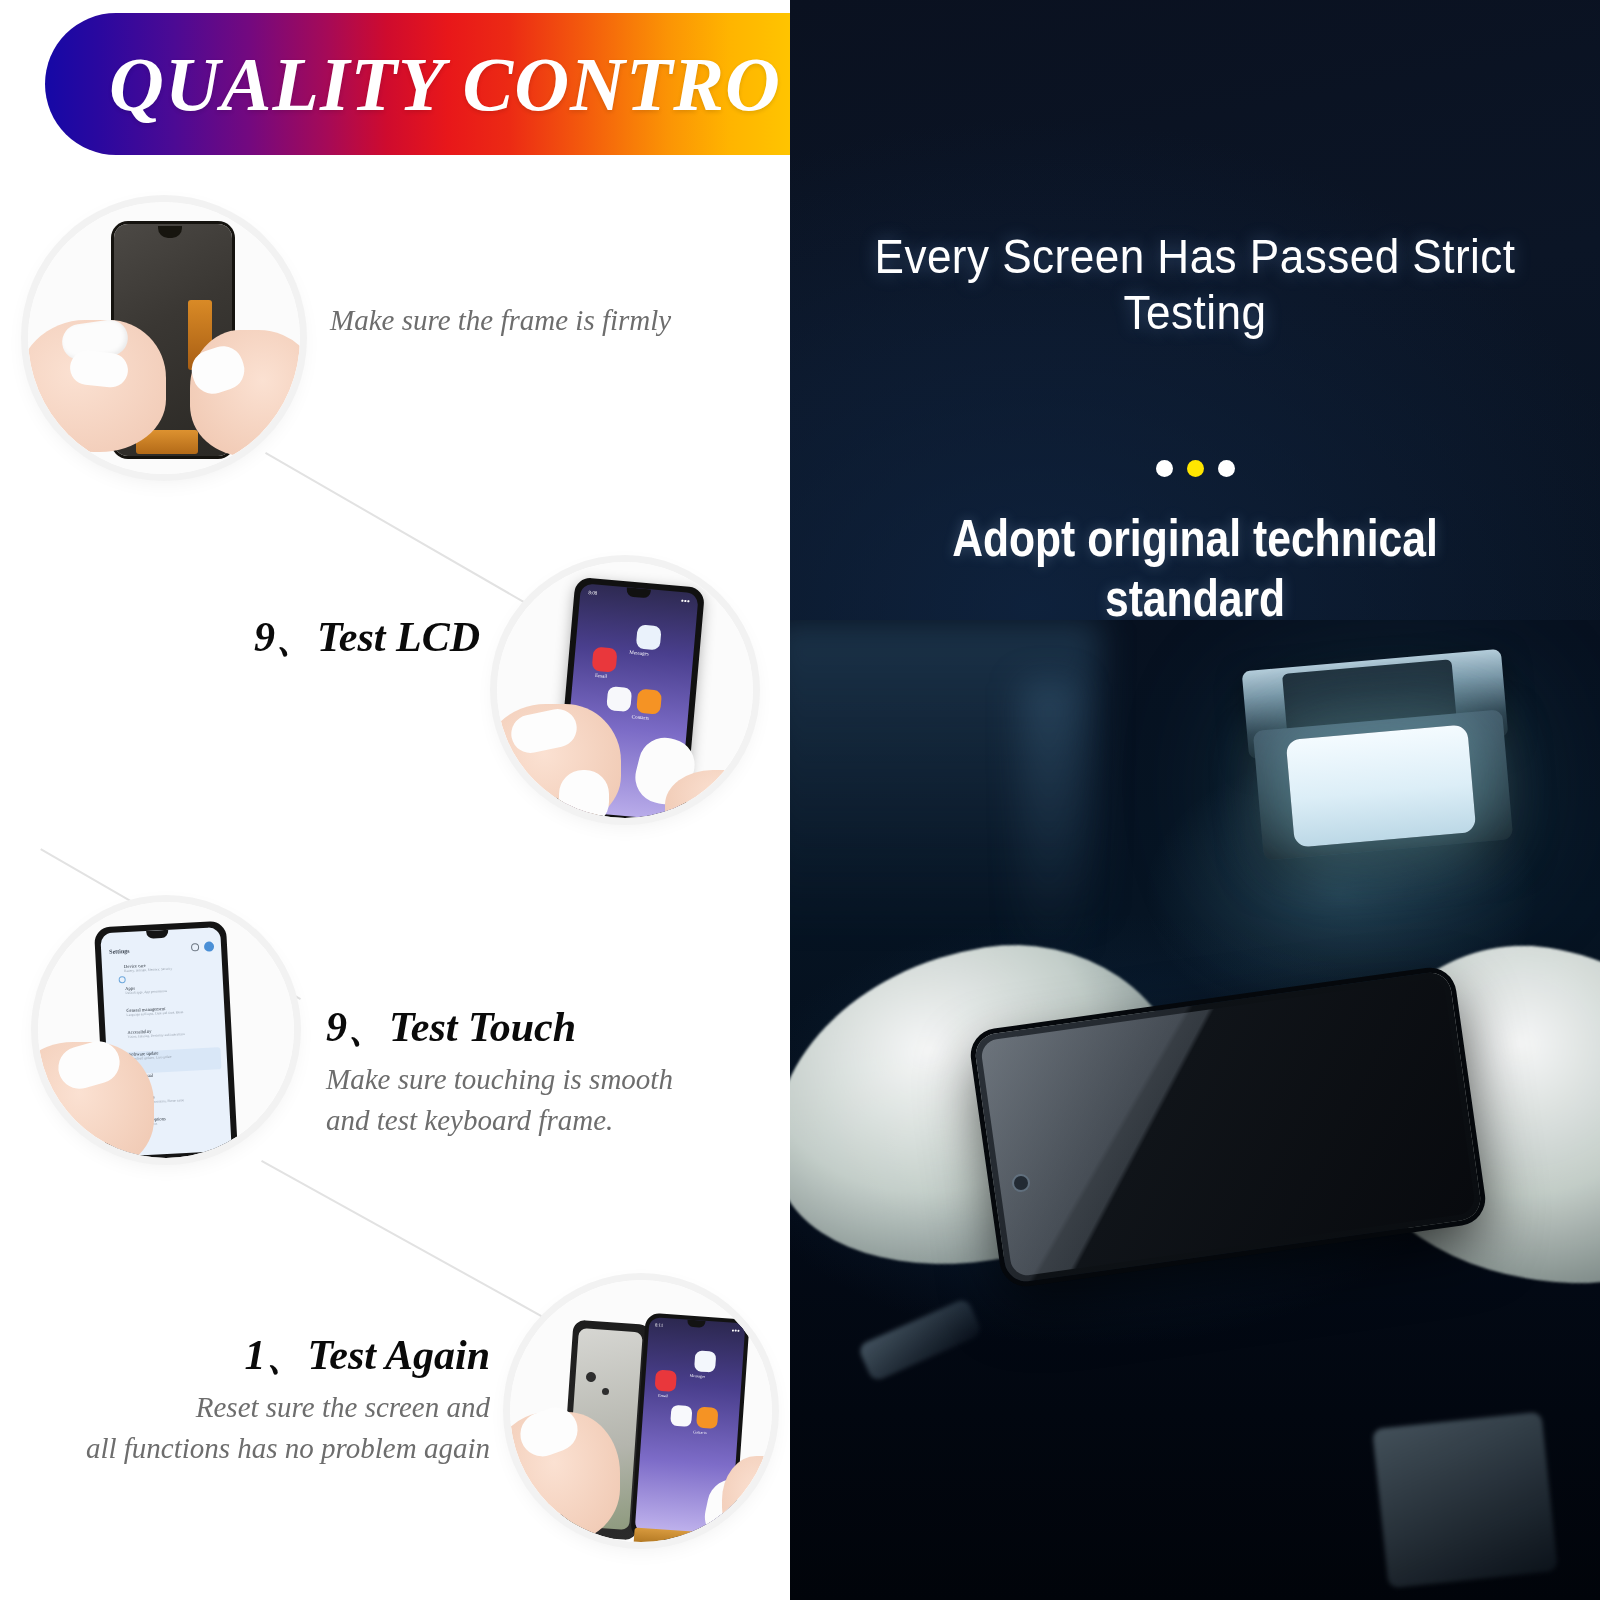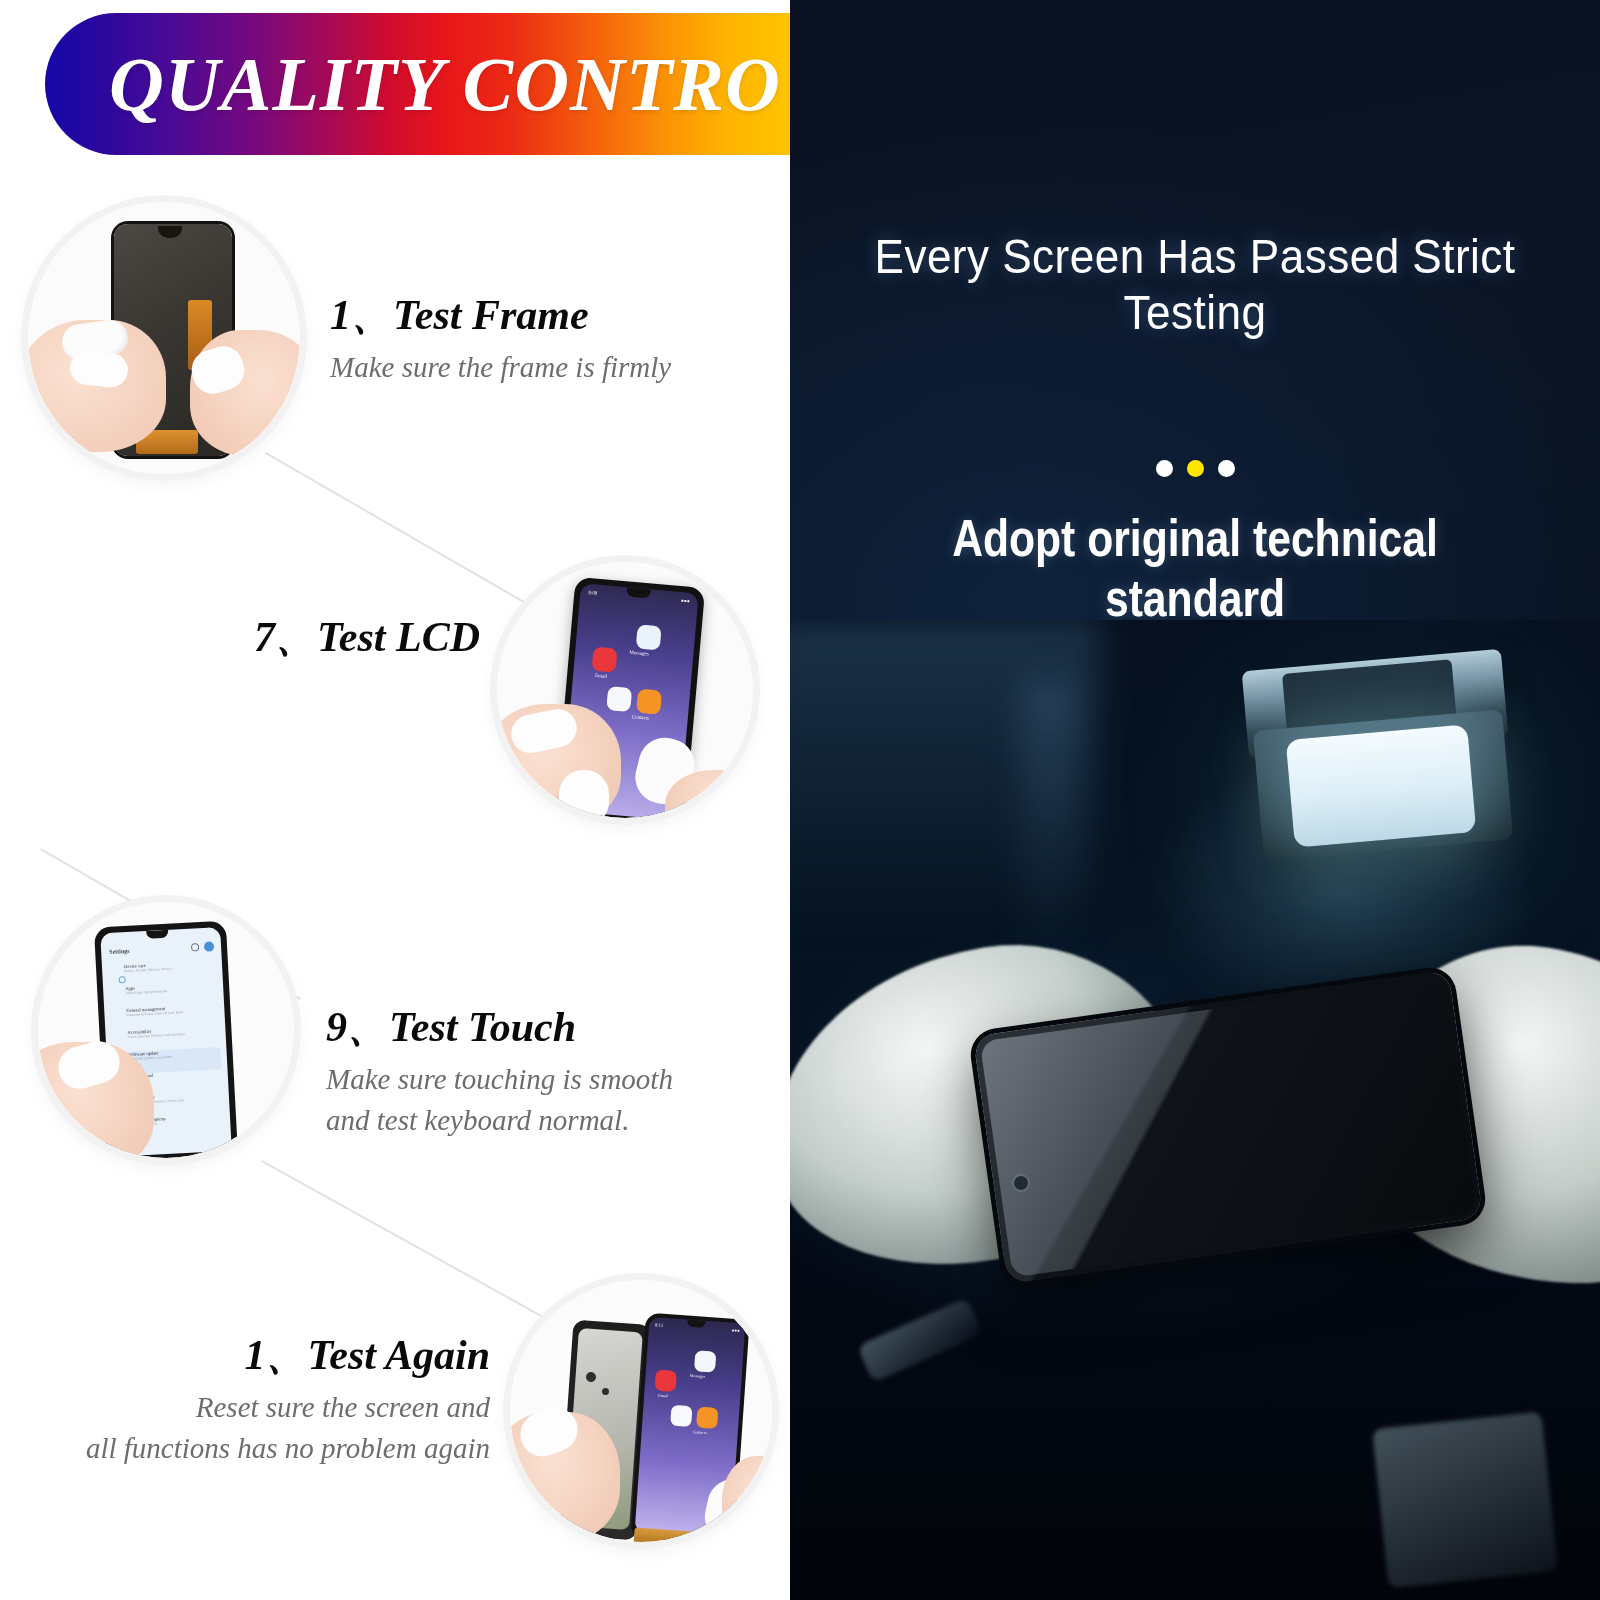--- a/index.html
+++ b/index.html
@@ -205,21 +205,20 @@
 
           <div style="position:absolute;left:-12px;top:118px;width:150px;height:132px;background:radial-gradient(ellipse at 40% 40%,#fbe1d2,#f0c8b3);border-radius:46% 38% 44% 52%/52% 44% 40% 46%;"></div>
           <div style="position:absolute;left:34px;top:120px;width:66px;height:36px;background:#fcfcfc;border-radius:18px;box-shadow:inset -2px -2px 5px rgba(0,0,0,.08);transform:rotate(-8deg);"></div>
           <div style="position:absolute;left:42px;top:150px;width:58px;height:34px;background:#fdfdfd;border-radius:18px;transform:rotate(6deg);"></div>
 
           <div style="position:absolute;left:162px;top:128px;width:132px;height:126px;background:radial-gradient(ellipse at 55% 40%,#fbe1d2,#efc5ae);border-radius:38% 48% 50% 42%/46% 52% 44% 40%;"></div>
           <div style="position:absolute;left:164px;top:146px;width:52px;height:44px;background:#fdfdfd;border-radius:20px;transform:rotate(-18deg);"></div>
         </div>
       </div>
       <div class="step-text ta-left" style="left:330px; top:292px; width:420px;">
-        <div class="step-title">1、Test Frame</div>
         <div class="step-desc" style="white-space:pre-line;">Make sure the frame is firmly</div>
       </div>
     </div>
 
     <div class="step">
       <div class="photo-circle" style="left:497px; top:562px; width:256px; height:256px;">
         <div class="circle-inner">
 
           <div style="position:absolute;left:68px;top:20px;width:130px;height:240px;background:#111;border-radius:16px;transform:rotate(5deg);box-shadow:0 4px 14px rgba(0,0,0,.3);"></div>
           <div style="position:absolute;left:74px;top:26px;width:118px;height:228px;border-radius:12px;transform:rotate(5deg);background:linear-gradient(180deg,#2e2a52 0%,#4a3f8e 28%,#7b6bc6 62%,#b9acea 100%);overflow:hidden;">
@@ -236,21 +235,21 @@
           </div>
 
           <div style="position:absolute;left:-16px;top:142px;width:140px;height:124px;background:radial-gradient(ellipse at 45% 40%,#fbe1d2,#eec5ae);border-radius:46% 40% 46% 50%/50% 46% 42% 46%;"></div>
           <div style="position:absolute;left:14px;top:150px;width:66px;height:38px;background:#fdfdfd;border-radius:20px;transform:rotate(-12deg);"></div>
           <div style="position:absolute;left:62px;top:208px;width:50px;height:56px;background:#fdfdfd;border-radius:24px;"></div>
           <div style="position:absolute;left:140px;top:176px;width:56px;height:66px;background:#fcfcfc;border-radius:26px;transform:rotate(14deg);"></div>
           <div style="position:absolute;left:168px;top:208px;width:108px;height:70px;background:radial-gradient(ellipse at 50% 35%,#fbe1d2,#eec5ae);border-radius:44% 40% 48% 48%/50% 50% 42% 42%;"></div>
         </div>
       </div>
       <div class="step-text ta-right" style="left:40px; top:614px; width:440px;">
-        <div class="step-title">7、Test LCD</div>
+        <div class="step-title">9、Test LCD</div>
       </div>
     </div>
 
     <div class="step">
       <div class="photo-circle" style="left:38px; top:902px; width:256px; height:256px;">
         <div class="circle-inner">
           <div style="position:absolute;left:62px;top:22px;width:132px;height:236px;background:#141414;border-radius:16px;transform:rotate(-3deg);"></div>
           <div style="position:absolute;left:68px;top:28px;width:120px;height:224px;border-radius:12px;transform:rotate(-3deg);background:#e9f1fb;overflow:hidden;">
             <div style="position:absolute;left:46px;top:0;width:22px;height:8px;background:#141414;border-radius:0 0 7px 7px;"></div>
             <div style="position:absolute;left:8px;top:16px;font-size:6px;color:#3b4450;font-weight:bold;">Settings</div>
@@ -295,21 +294,21 @@
             <div style="position:absolute;left:16px;top:156px;width:8px;height:8px;background:#e8b33c;border-radius:2px;"></div>
           </div>
 
           <div style="position:absolute;left:-34px;top:140px;width:150px;height:134px;background:radial-gradient(ellipse at 50% 38%,#fbe1d2,#eec5ae);border-radius:46% 40% 46% 50%/50% 46% 42% 46%;"></div>
           <div style="position:absolute;left:20px;top:142px;width:62px;height:42px;background:#fdfdfd;border-radius:22px;transform:rotate(-16deg);"></div>
         </div>
       </div>
       <div class="step-text ta-left" style="left:326px; top:1004px; width:430px;">
         <div class="step-title">9、Test Touch</div>
         <div class="step-desc" style="white-space:pre-line;">Make sure touching is smooth
-and test keyboard normal.</div>
+and test keyboard frame.</div>
       </div>
     </div>
 
     <div class="step">
       <div class="photo-circle" style="left:510px; top:1280px; width:262px; height:262px;">
         <div class="circle-inner">
 
           <div style="position:absolute;left:56px;top:42px;width:78px;height:216px;background:linear-gradient(170deg,#1d1d1d,#2b2b2b);border-radius:12px;transform:rotate(4deg);"></div>
           <div style="position:absolute;left:62px;top:50px;width:64px;height:198px;background:linear-gradient(165deg,#d6d6d2,#b4b5ad 60%,#8e9a7e 100%);border-radius:8px;transform:rotate(4deg);"></div>
           <div style="position:absolute;left:76px;top:92px;width:10px;height:10px;background:#2e2e2e;border-radius:50%;transform:rotate(4deg);"></div>

